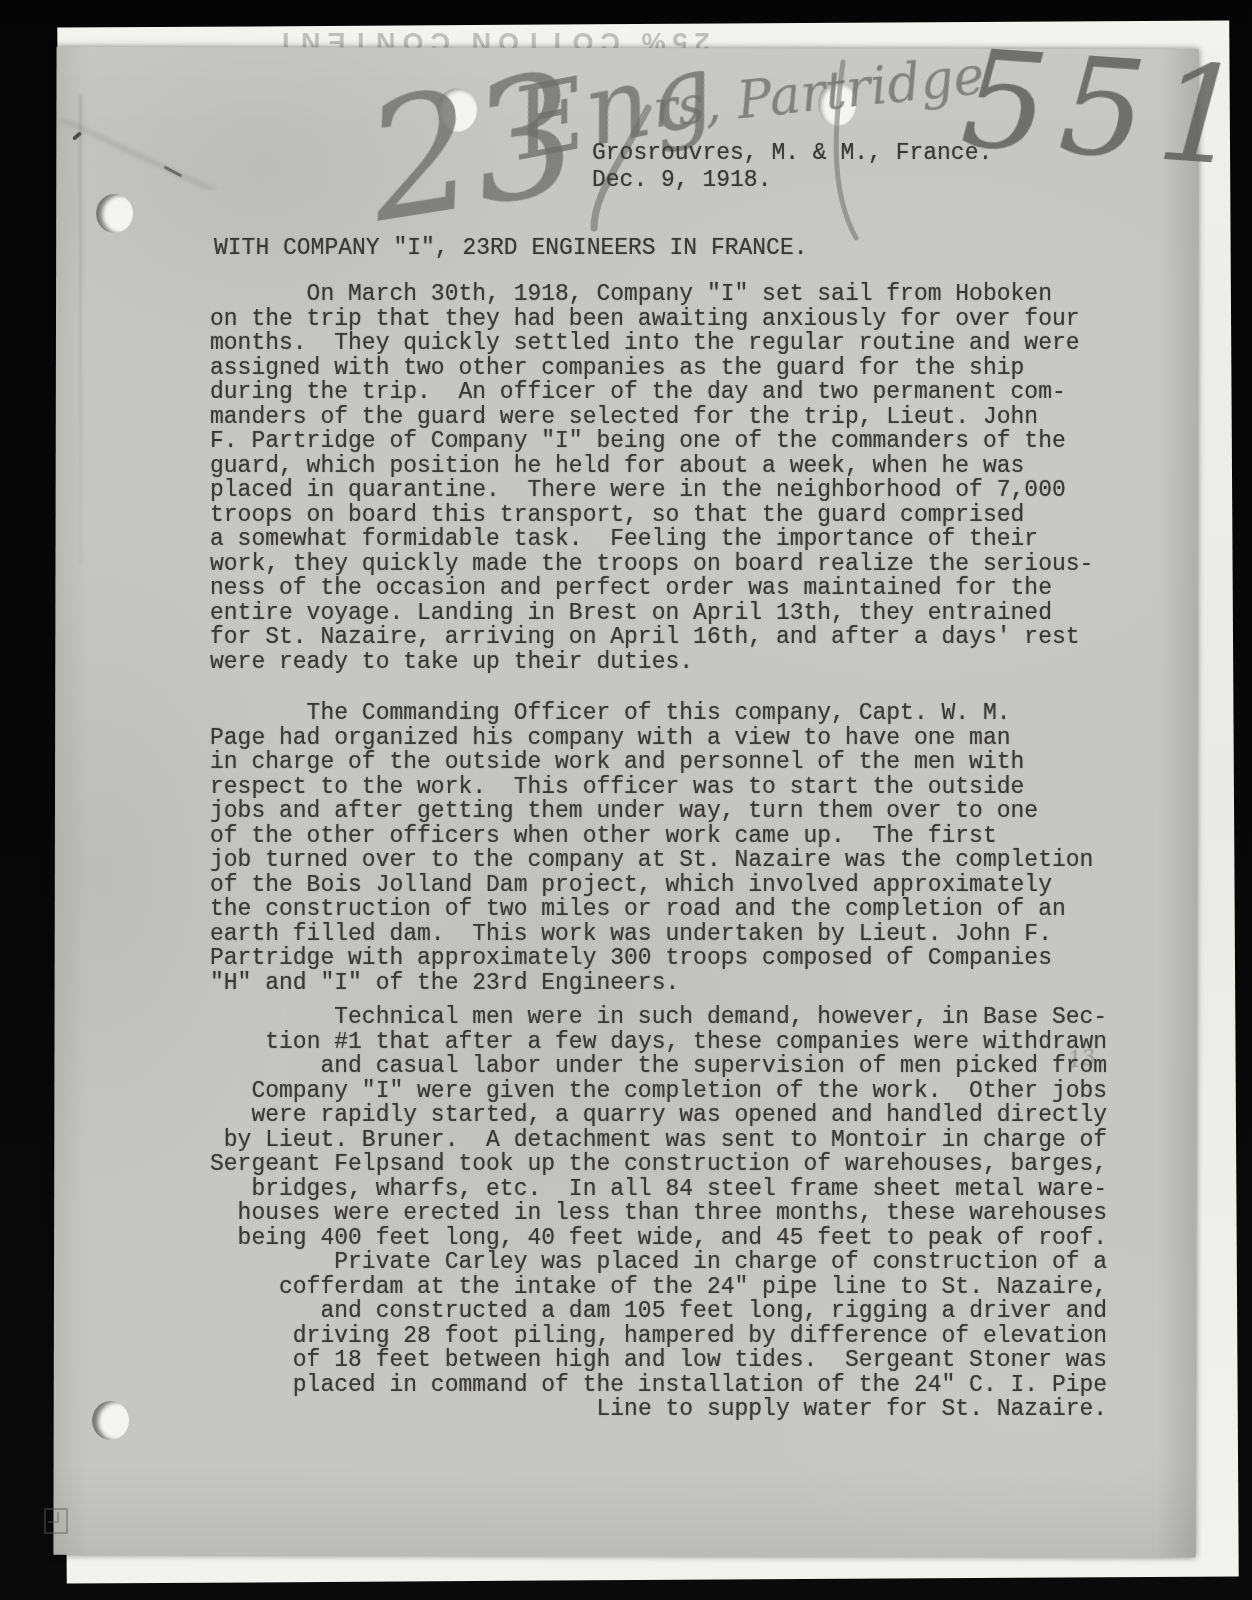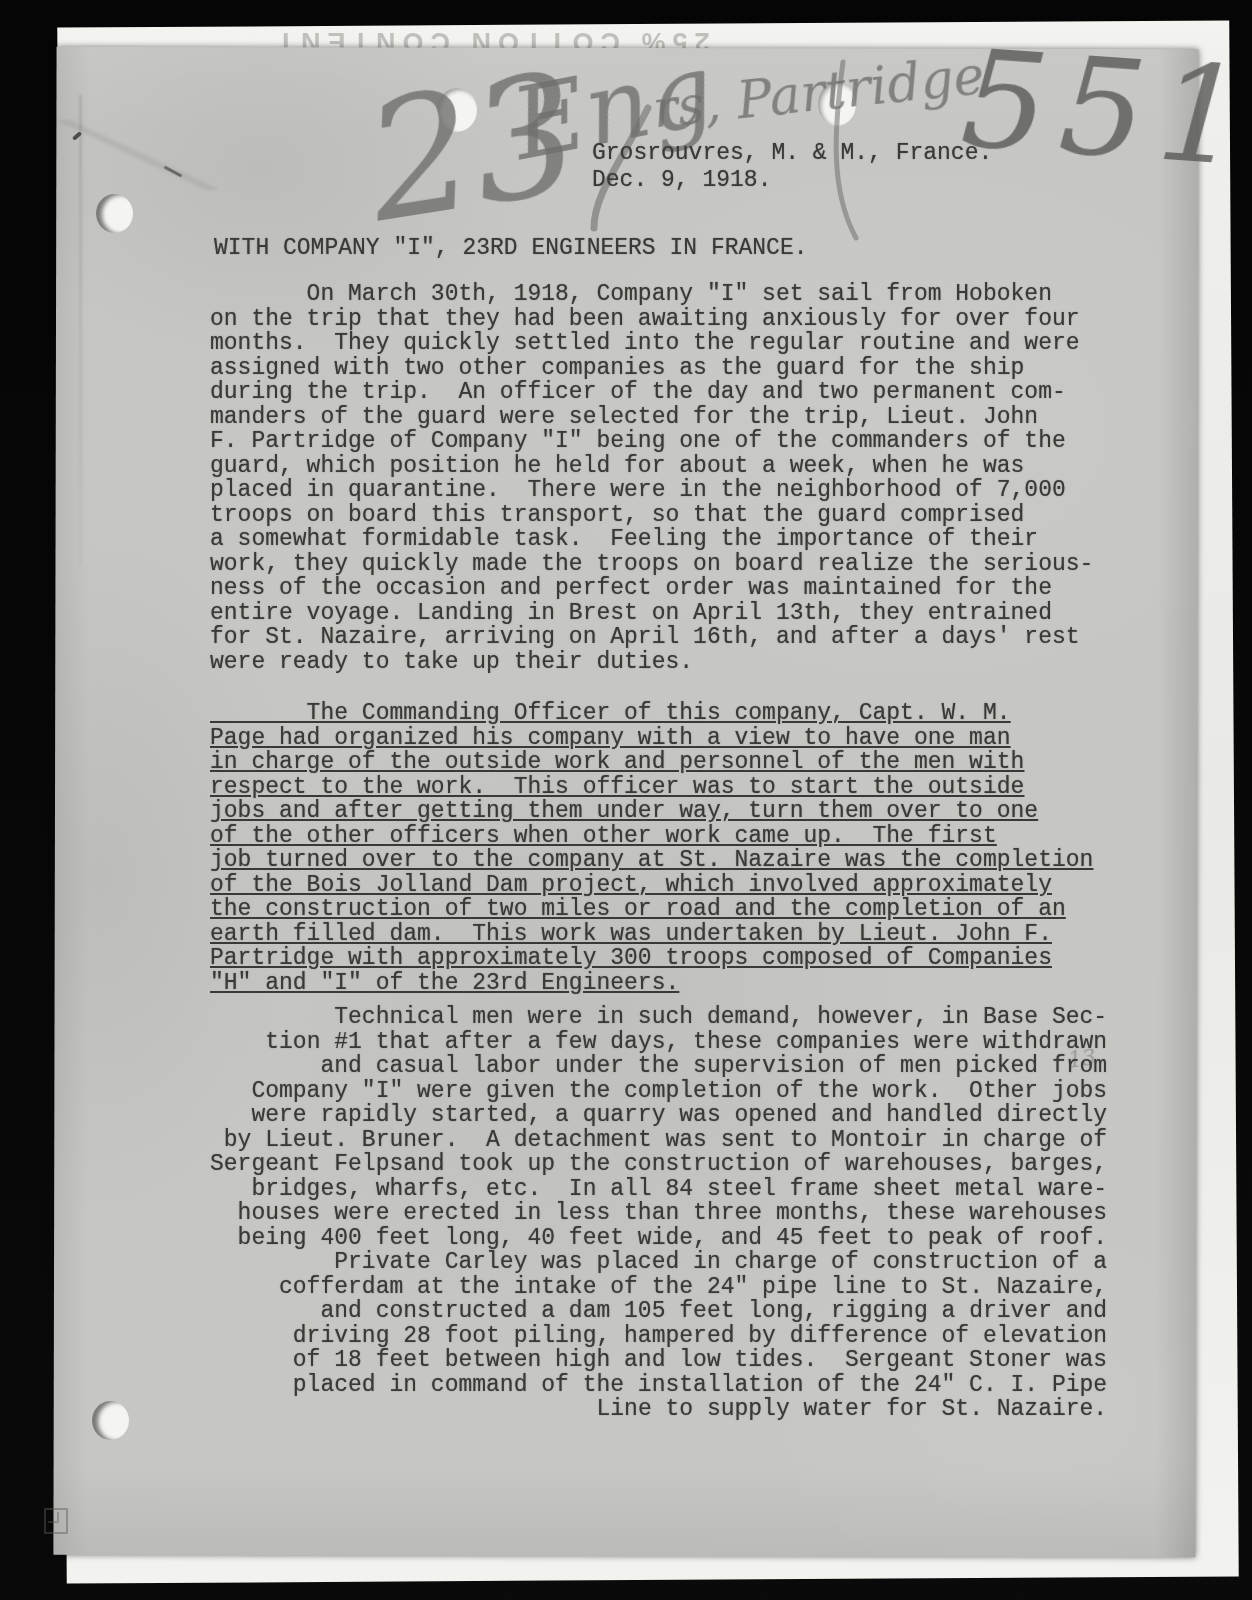--- a/index.html
+++ b/index.html
@@ -100,21 +100,21 @@
     line-height: 24.5px;
     color: #3a3936;
     white-space: pre;
     letter-spacing: 0;
     text-shadow: 0 0 1.2px rgba(48,47,44,0.55);
     filter: blur(0.25px);
   }
   .dateline { left: 592px; top: 140px; line-height: 26.5px; }
   .heading  { left: 214px; top: 236px; }
   .para-1   { left: 210px; top: 282px; }
-  .para-2   { left: 210px; top: 701px; text-decoration: underline; }
+  .para-2   { left: 210px; top: 701px; }
   .para-3   { left: 210px; top: 1005px; text-align: right; }
   
   .pencil {
     position: absolute;
     font-family: "DejaVu Serif", serif;
     font-style: italic;
     color: #6e6e6b;
     opacity: 0.78;
     filter: blur(0.5px);
     white-space: nowrap;

